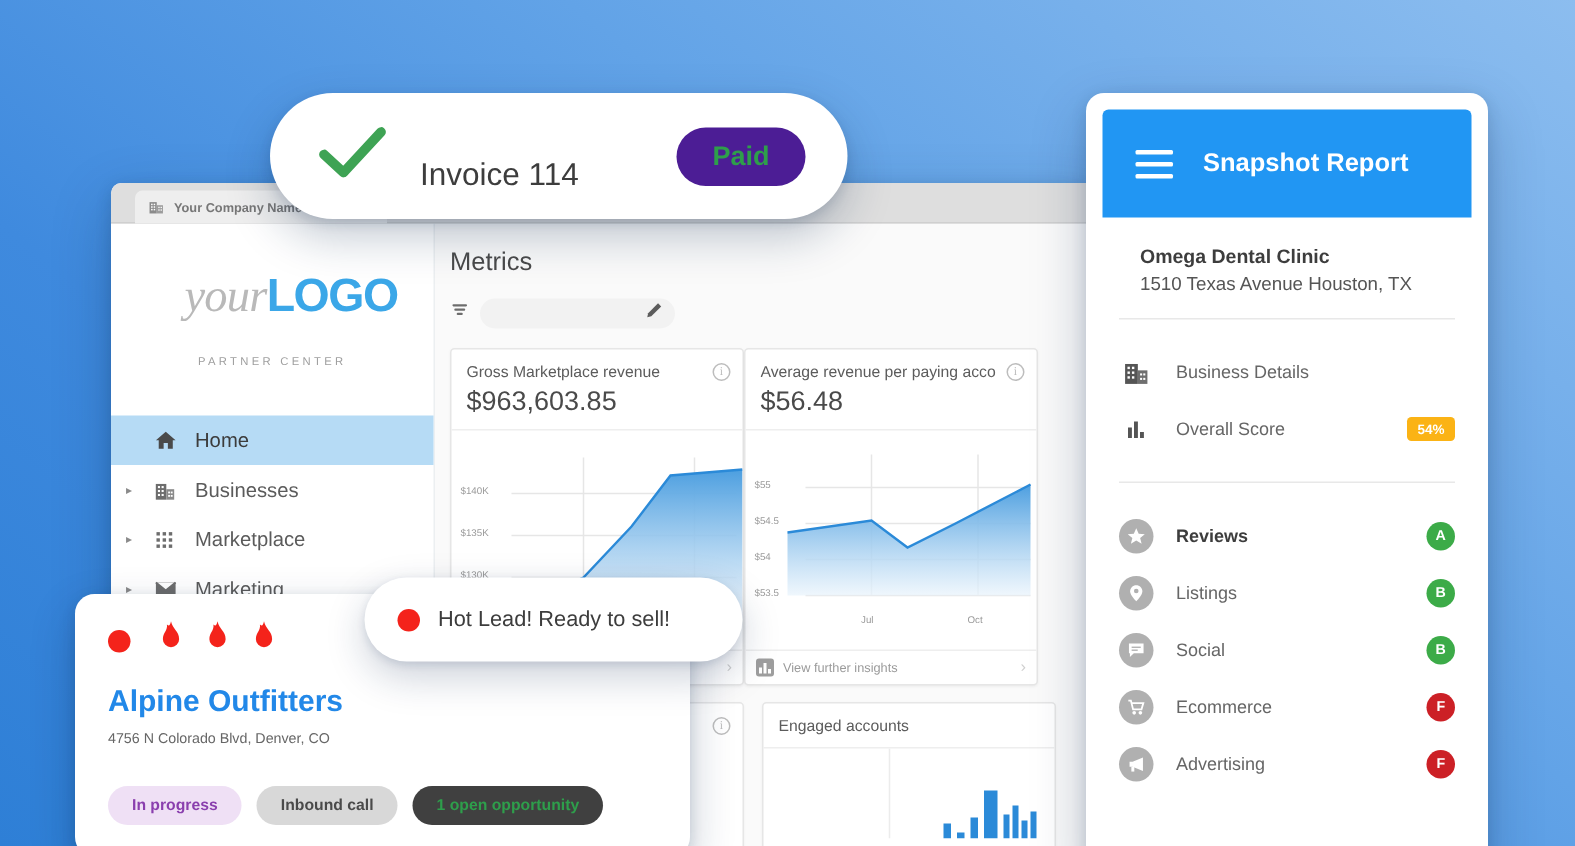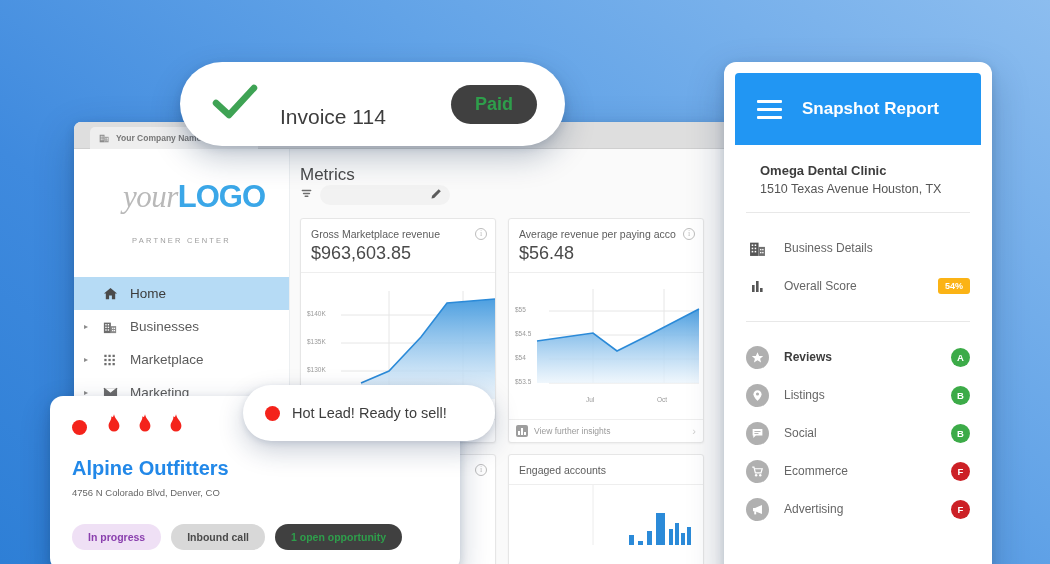--- a/index.html
+++ b/index.html
@@ -41,27 +41,27 @@
     display: flex; align-items: center; height: 33px; padding-left: 10px;
     font-size: 13.5px; color: #5b5b5b;
   }
   .nav-item.active { background: #b6dbf5; color: #3c3c3c; }
   .caret { width: 12px; font-size: 8px; color: #8a8a8a; }
   .nav-ico { width: 28px; display: flex; justify-content: center; color: #6d6d6d; }
   .nav-label { margin-left: 6px; }
 
   
   #dash-main { flex: 1; padding: 16px 0 0 10px; overflow: hidden; }
-  #metrics-title { font-size: 17px; color: #4a4a4a; }
+  #metrics-title { font-size: 17px; color: #4a4a4a; margin-bottom: 14px; }
   #metrics-controls { display: flex; align-items: center; gap: 7px; margin-bottom: 13px; }
   #filter-pill {
     width: 130px; height: 20px; border-radius: 11px; background: #f2f2f2;
     display: flex; align-items: center; justify-content: flex-end; padding-right: 8px;
   }
-  #cards-row { display: flex; gap: 12px; }
+  #cards-row { display: flex; }
   .metric-card {
     width: 196px; background: #fff; border: 1px solid #e6e6e6; border-radius: 3px;
     box-shadow: 0 1px 2px rgba(0,0,0,.05); flex: none;
   }
   .mc-head { padding: 9px 10px 8px; border-bottom: 1px solid #eee; position: relative; }
   .mc-title { font-size: 10.5px; color: #5c5c5c; white-space: nowrap; overflow: hidden; padding-right: 16px; }
   .mc-value { font-size: 18px; color: #4a4a4a; margin-top: 3px; }
   .info-ico {
     position: absolute; right: 8px; top: 9px; width: 12px; height: 12px;
     border: 1px solid #bdbdbd; border-radius: 50%; color: #bdbdbd;
@@ -81,21 +81,21 @@
 
   
   #invoice-card {
     position: absolute; left: 180px; top: 62px; width: 385px; height: 84px;
     background: #fff; border-radius: 42px;
     box-shadow: 0 12px 30px rgba(16,42,80,.25), 0 3px 8px rgba(16,42,80,.13);
     display: flex; align-items: center; padding: 0 28px 0 32px; gap: 22px;
   }
   #invoice-label { font-size: 21px; color: #3d3d3d; flex: 1; margin-top: 25px; }
   #invoice-badge {
-    background: #404040; color: #2e9e4b; font-weight: bold; font-size: 18px;
+    background: #4c1d95; color: #2e9e4b; font-weight: bold; font-size: 18px;
     padding: 9px 24px; border-radius: 22px;
   }
 
   
   #hot-toast {
     position: absolute; left: 243px; top: 385px; width: 252px; height: 56px;
     background: #fff; border-radius: 28px;
     box-shadow: 0 10px 26px rgba(16,42,80,.22), 0 2px 6px rgba(16,42,80,.12);
     display: flex; align-items: center; gap: 12px; padding-left: 22px;
     font-size: 14.5px; color: #3d3d3d; font-weight: 500;

